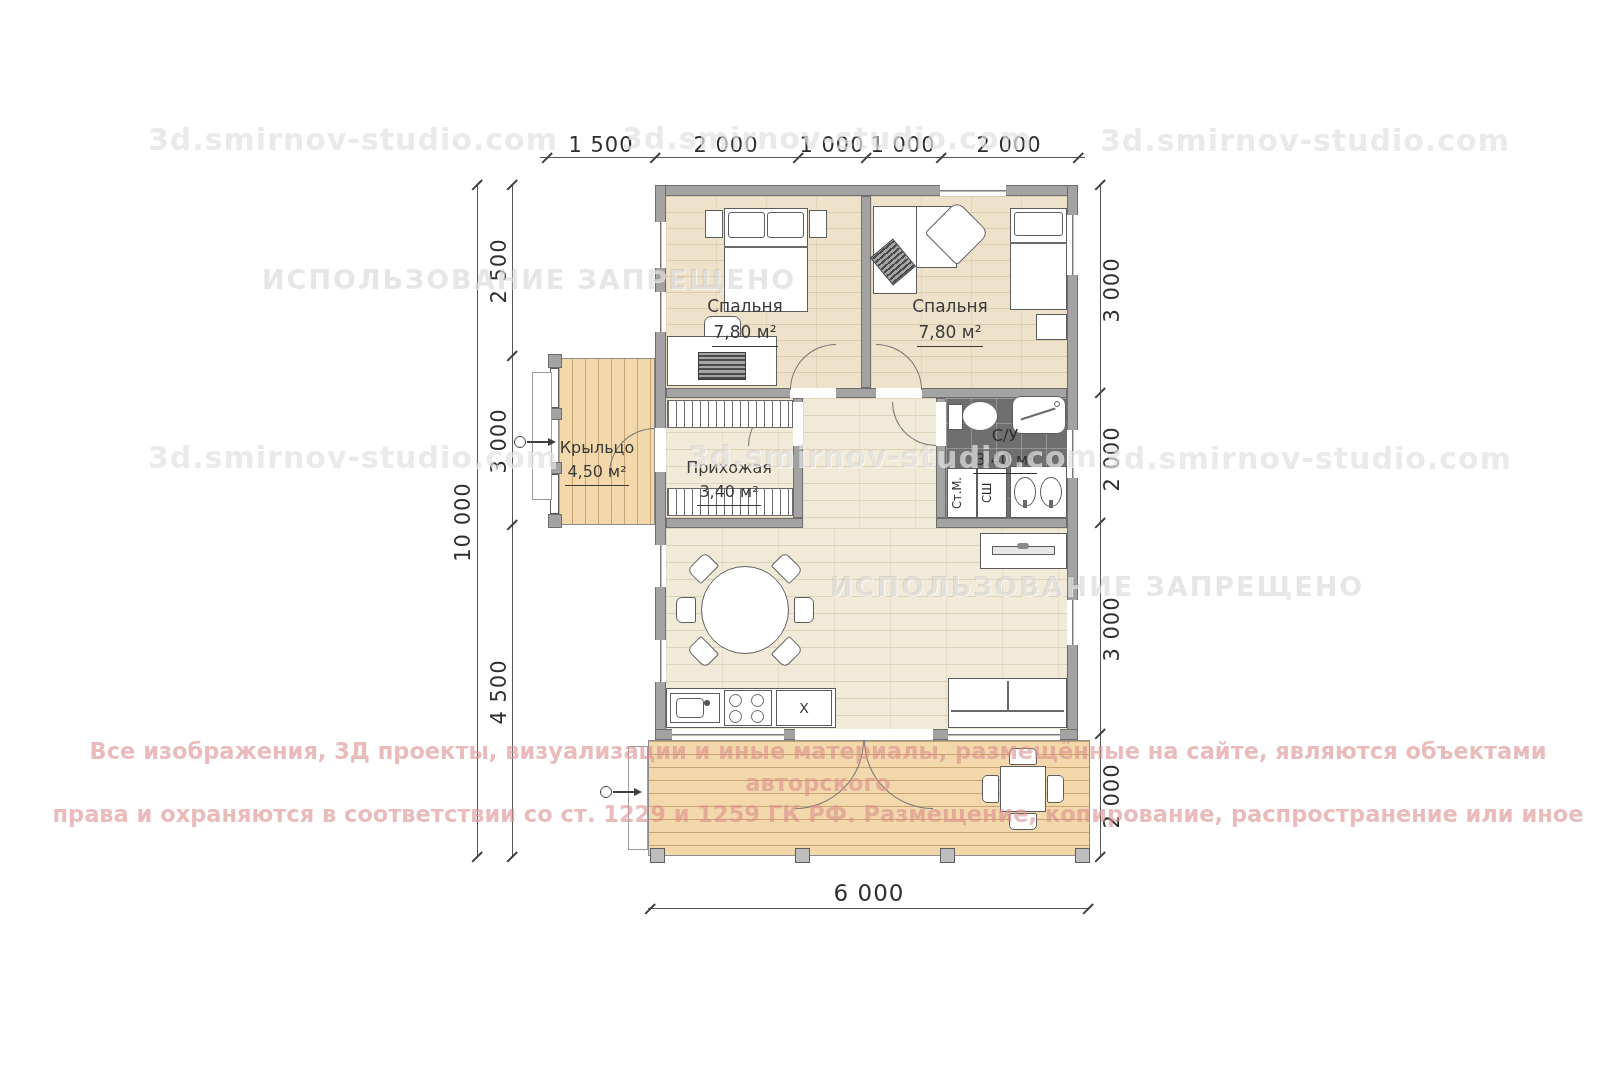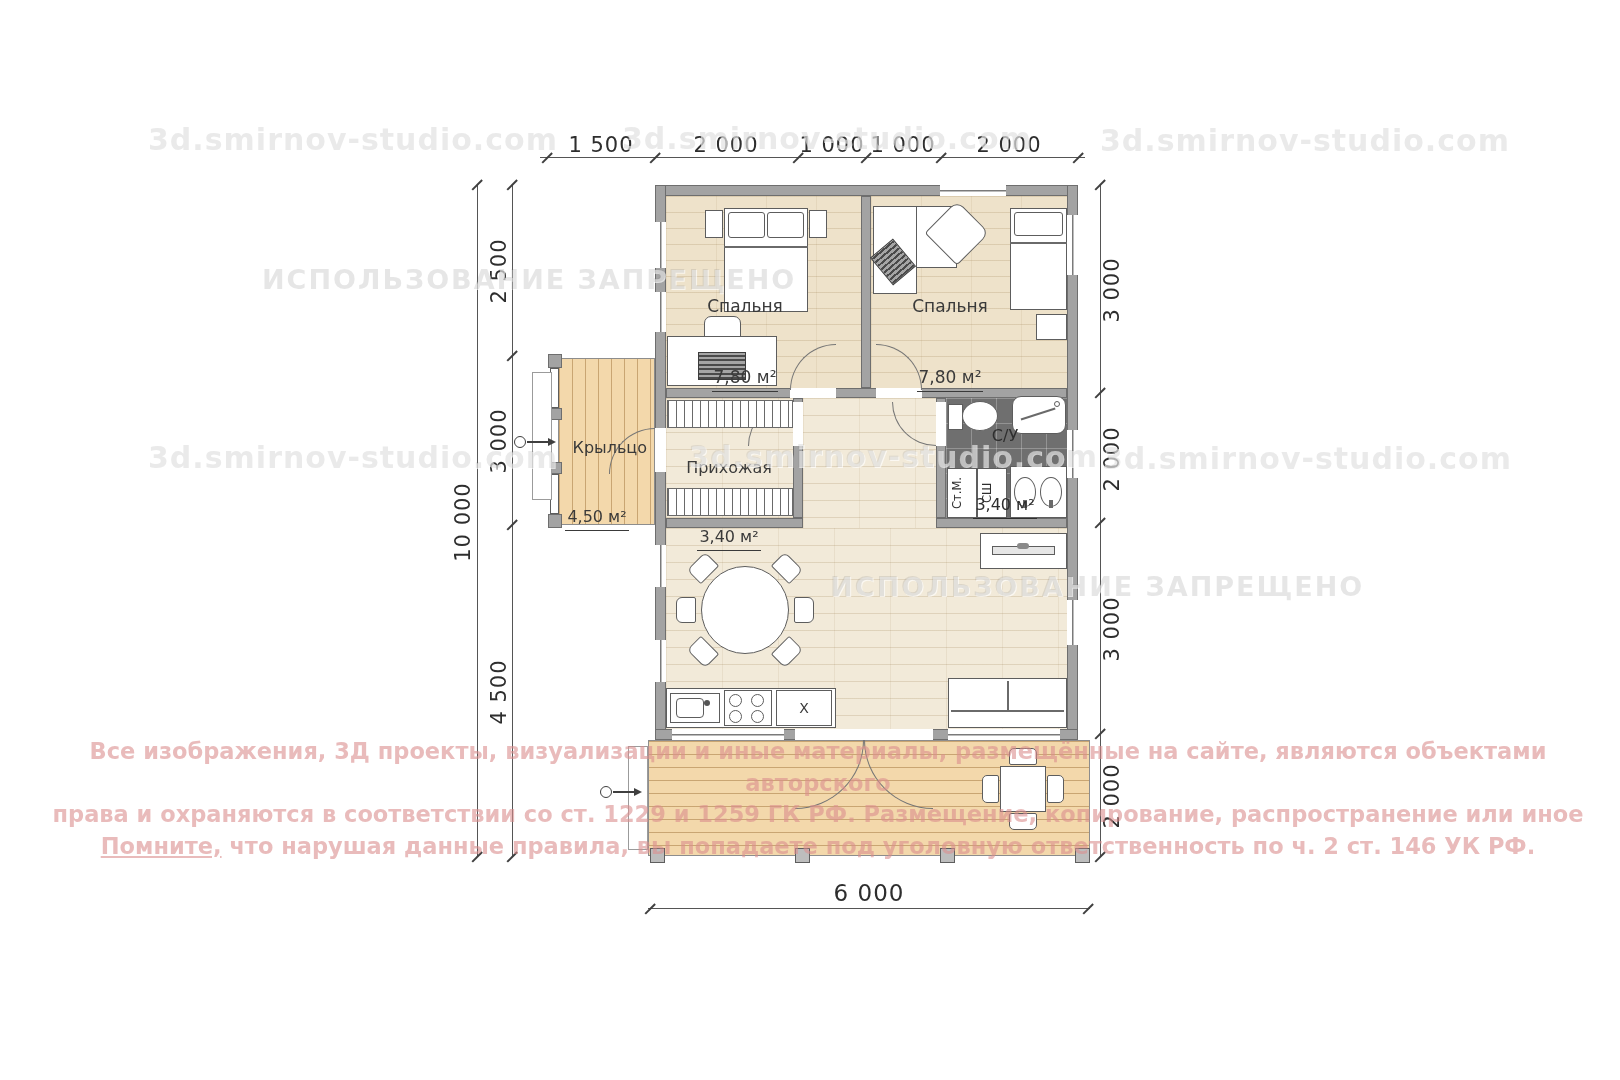--- a/index.html
+++ b/index.html
@@ -31,21 +31,21 @@
   .win{background-color:#fff;background-repeat:no-repeat;background-position:center;}
   .winv{background-image:linear-gradient(#7a7a7a,#7a7a7a);background-size:1.5px 100%;}
   .winh{background-image:linear-gradient(#7a7a7a,#7a7a7a);background-size:100% 1.5px;}
   
   .dline{background:#555;}
   .tick{width:14px;height:1.5px;background:#3f3f3f;transform:rotate(-45deg);}
   .dlab{font-size:21px;color:#2e2e2e;text-align:center;white-space:nowrap;letter-spacing:1px;}
   .dlab.v{transform:rotate(-90deg);}
   
   .rlab{color:#3a3a3a;font-size:17px;text-align:center;line-height:1.5;white-space:nowrap;}
-  .area{display:inline-block;border-bottom:1.2px solid #3a3a3a;padding:0 2px 1px 2px;margin-top:45px;}
+  .area{display:inline-block;border-bottom:1.2px solid #3a3a3a;padding:0 2px 1px 2px;}
   .vtext{writing-mode:vertical-rl;transform:rotate(180deg);font-size:11.5px;color:#2e2e2e;text-align:center;}
   
   .wm{white-space:nowrap;font-weight:bold;text-align:center;z-index:40;}
   .wm-site{font-size:30px;color:rgba(128,128,128,0.17);letter-spacing:1px;text-shadow:1px 1px 0 rgba(255,255,255,0.65);}
   .wm-forbid{font-size:27px;color:rgba(128,128,128,0.20);letter-spacing:2px;text-shadow:1px 1px 0 rgba(255,255,255,0.65);}
   .pink{z-index:50;color:rgba(219,142,142,0.60);font-weight:bold;font-size:22.5px;line-height:31.5px;text-align:center;}
   .pink .ul{text-decoration:underline;}
   
   .ecirc{border:1.5px solid #3f3f3f;border-radius:50%;background:transparent;}
   .eline{background:#3f3f3f;}
@@ -194,21 +194,21 @@
 
   <div class="a rlab" style="left:665px;top:294px;width:160px;">
     <span style="display:block;">Спальня</span>
     <span class="area">7,80 м²</span>
   </div>
   <div class="a rlab" style="left:870px;top:294px;width:160px;">
     <span style="display:block;">Спальня</span>
     <span class="area">7,80 м²</span>
   </div>
   <div class="a rlab" style="left:547px;top:436px;width:100px;font-size:16px;">
-    <span style="display:block;text-align:right;">Крыльцо</span>
+    <span style="display:block;">Крыльцо</span>
     <span class="area">4,50 м²</span>
   </div>
   <div class="a rlab" style="left:654px;top:436px;width:150px;font-size:16px;">
     <span style="display:block;margin-top:20px;">Прихожая</span>
     <span class="area">3,40 м²</span>
   </div>
   <div class="a rlab" style="left:930px;top:424px;width:150px;font-size:16px;color:#2e2e2e;">
     <span style="display:block;">С/У</span>
     <span class="area" style="border-color:#2e2e2e;">3,40 м²</span>
   </div>
@@ -261,16 +261,15 @@
   <div class="a wm wm-site" style="left:1100px;top:123px;width:300px;">3d.smirnov-studio.com</div>
   <div class="a wm wm-site" style="left:148px;top:440px;width:300px;">3d.smirnov-studio.com</div>
   <div class="a wm wm-site" style="left:688px;top:439px;width:300px;">3d.smirnov-studio.com</div>
   <div class="a wm wm-site" style="left:1102px;top:441px;width:300px;">3d.smirnov-studio.com</div>
   <div class="a wm wm-forbid" style="left:262px;top:264px;width:440px;">ИСПОЛЬЗОВАНИЕ ЗАПРЕЩЕНО</div>
   <div class="a wm wm-forbid" style="left:830px;top:571px;width:440px;">ИСПОЛЬЗОВАНИЕ ЗАПРЕЩЕНО</div>
 
   <div class="a pink" style="left:28px;top:736px;width:1580px;">
     <div>Все изображения, 3Д проекты, визуализации и иные материалы, размещённые на сайте, являются объектами авторского</div>
     <div>права и охраняются в соответствии со ст. 1229 и 1259 ГК РФ. Размещение, копирование, распространение или иное</div>
-    <div><span class="ul">Помните,</span><span> что нарушая данные правила, вы попадаете под уголовную ответственность по ч. 2 ст. 146 УК РФ.</span></div>
   </div>
 
 </div>
 
 </body></html>

